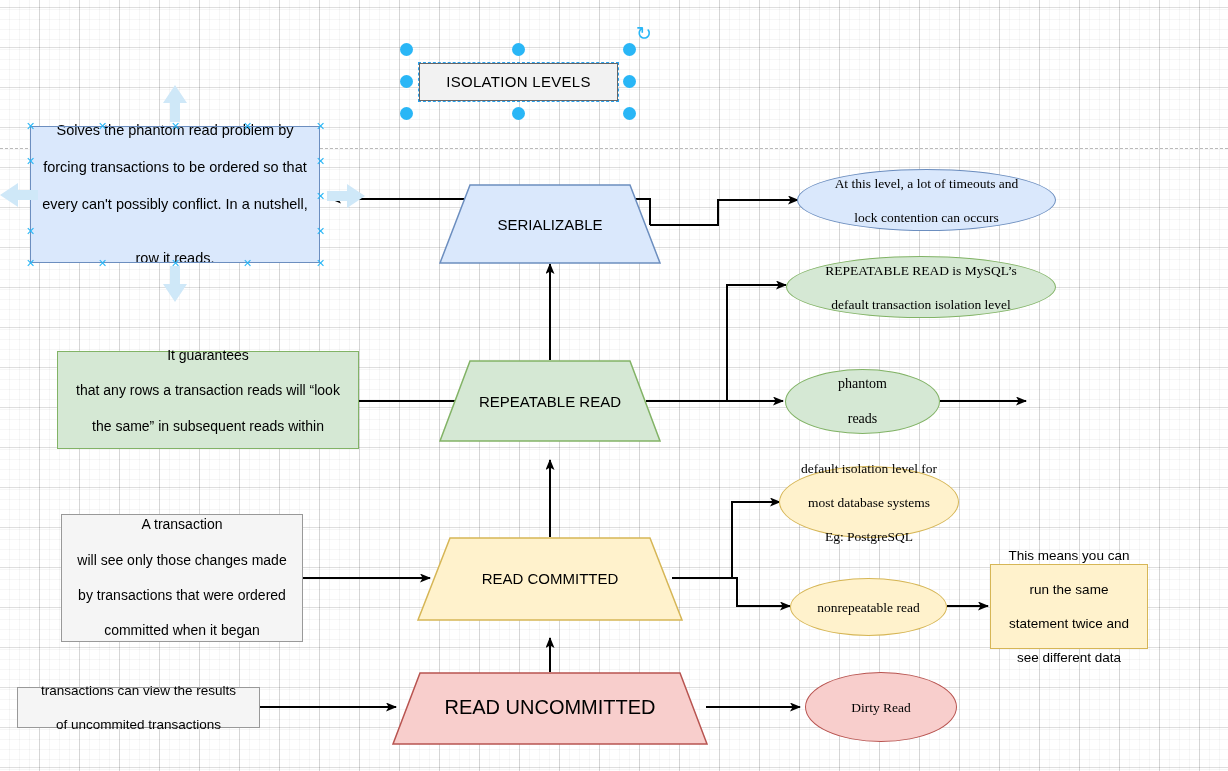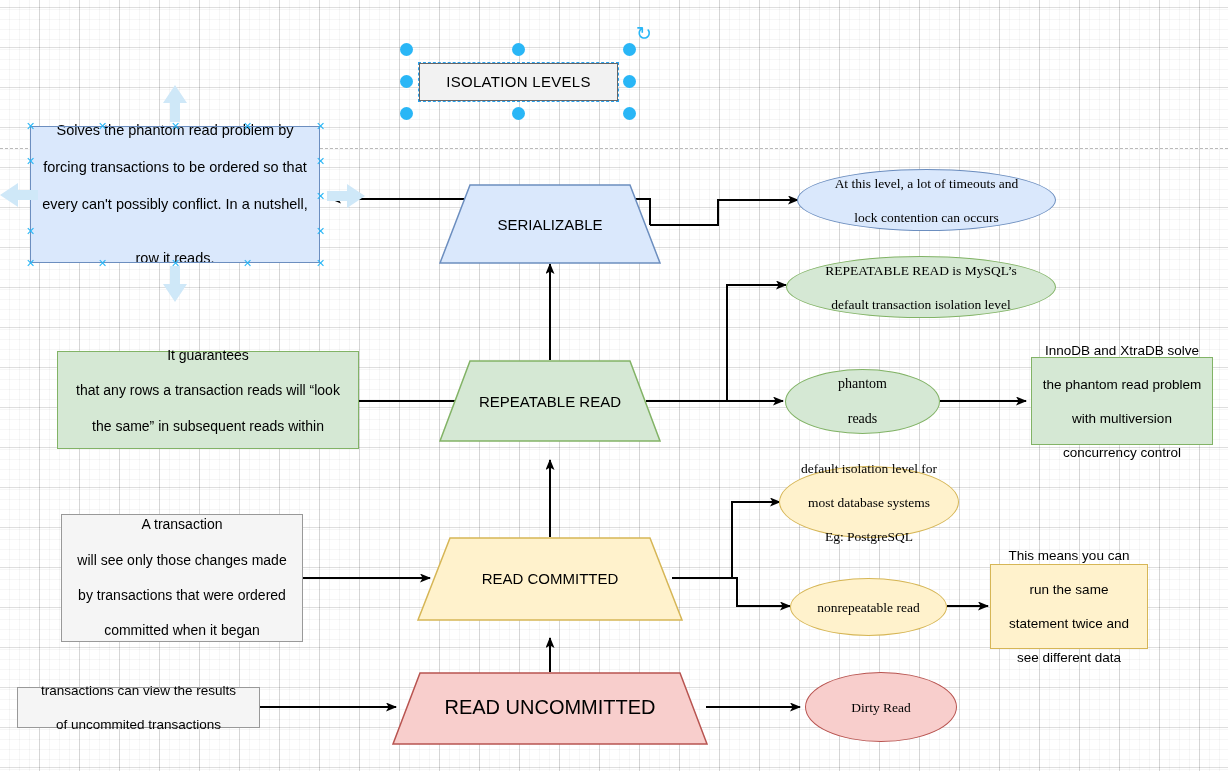--- a/index.html
+++ b/index.html
@@ -171,28 +171,20 @@
     </span>
   </div>
 
   <div class="shape ellipse fill-green" style="left:785px;top:369px;width:155px;height:65px;font-size:14px;">
     <span>
       <span>phantom</span><br>
       <span>reads</span>
     </span>
   </div>
 
-  <div class="shape rect fill-green" style="left:1031px;top:357px;width:182px;height:88px;font-size:13.5px;padding:0 5px;">
-    <span>
-      <span>InnoDB and XtraDB solve</span><br>
-      <span>the phantom read problem</span><br>
-      <span>with multiversion</span><br>
-      <span>concurrency control</span>
-    </span>
-  </div>
 
   <div class="shape ellipse fill-yellow" style="left:779px;top:466px;width:180px;height:72px;font-size:13.5px;padding:0 10px;">
     <span>
       <span>default isolation level for</span><br>
       <span>most database systems</span><br>
       <span>Eg: PostgreSQL</span>
     </span>
   </div>
 
   <div class="shape ellipse fill-yellow" style="left:790px;top:578px;width:157px;height:58px;font-size:13.5px;">

